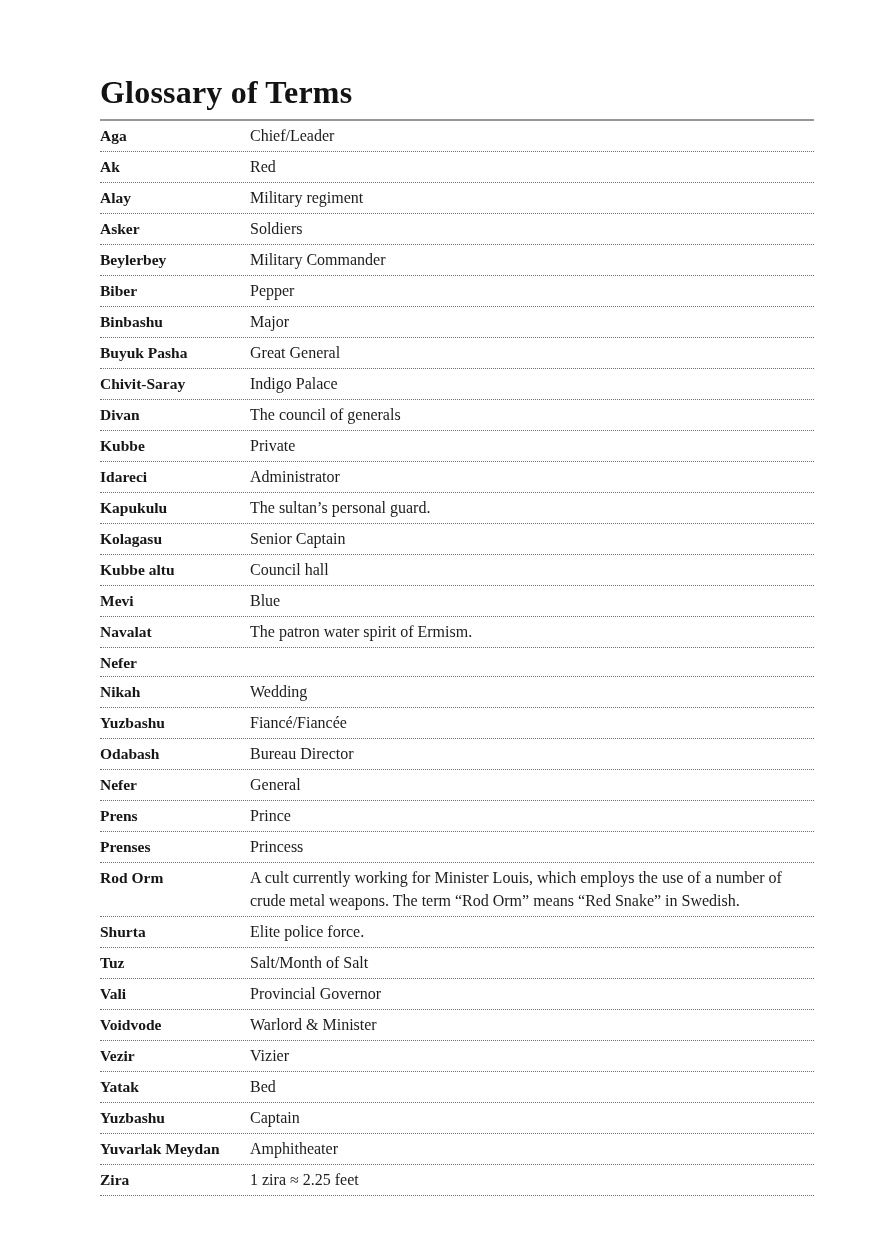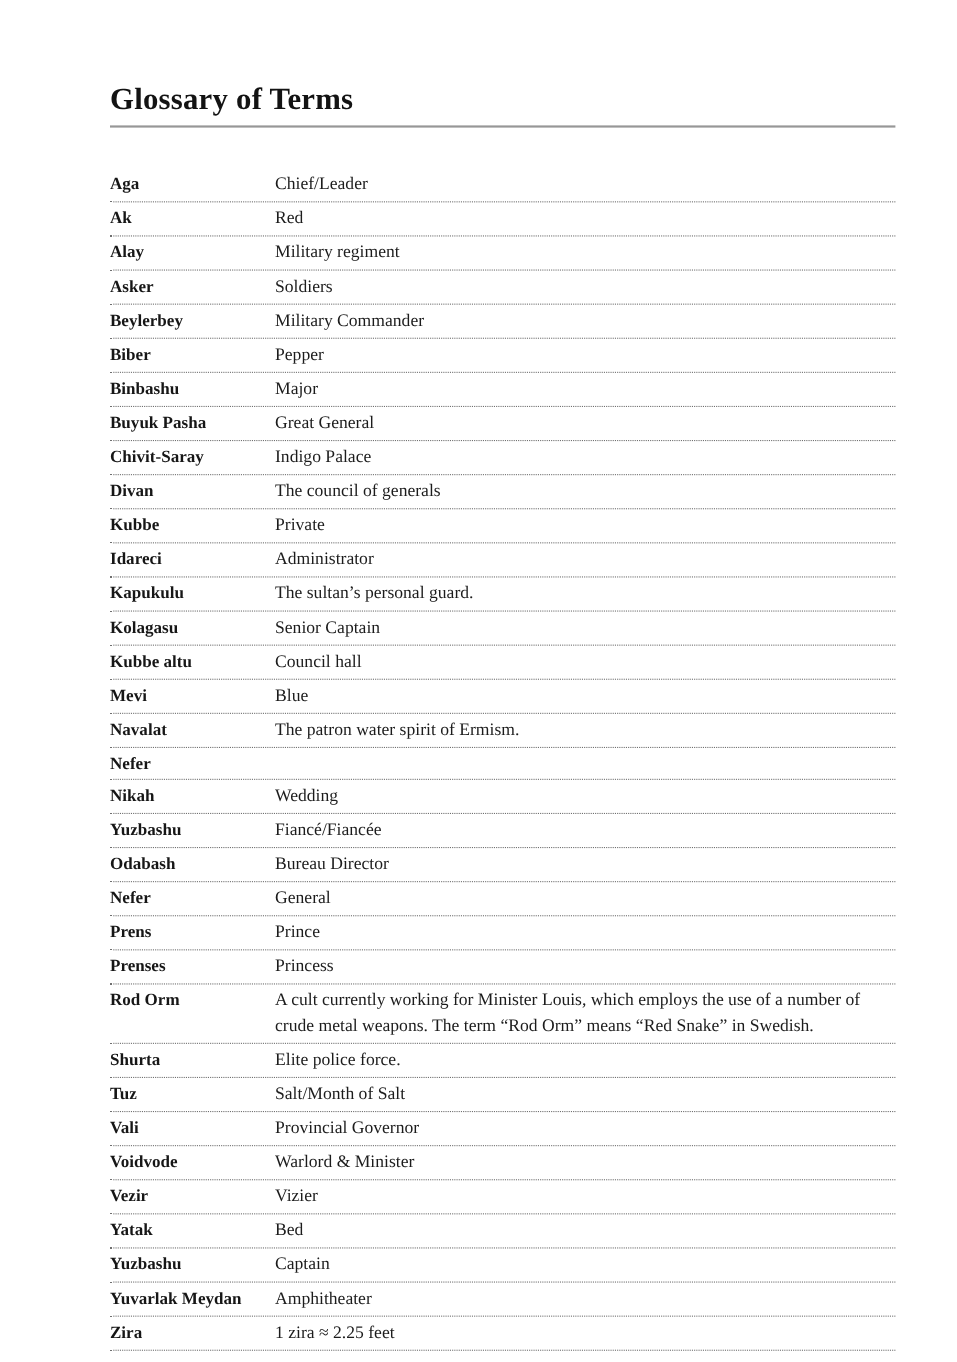--- a/index.html
+++ b/index.html
@@ -11,29 +11,28 @@
   }
   body { height: 1238px; overflow: hidden; }
   .page {
     padding: 76px 56px 0 100px;
   }
   .page-header {
     border-bottom: 2px solid #979797;
     padding-bottom: 9px;
   }
   .page-title {
-    font-size: 28px;
+    font-size: 32px;
     font-weight: 700;
     color: #131313;
     letter-spacing: 0.2px;
     line-height: 1.05;
   }
   .glossary-list {
     width: 100%;
-    margin-top: 37px;
   }
   .glossary-row {
     display: flex;
     align-items: flex-start;
     border-bottom: 1px dotted #6f6f6f;
     padding: 5px 0 4px 0;
   }
   .glossary-term {
     flex: 0 0 150px;
     font-weight: 700;

